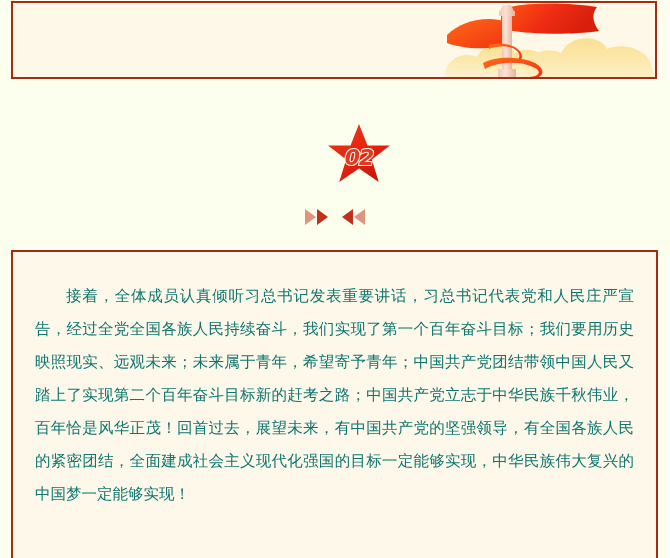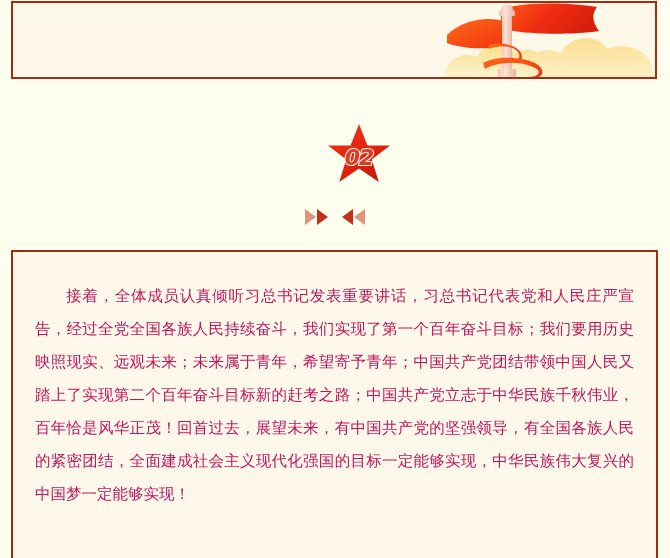--- a/index.html
+++ b/index.html
@@ -120,21 +120,21 @@
     border: 2px solid #a32d12;
     border-bottom: none;
     background: #fdf8ea;
     box-sizing: border-box;
     padding: 28px 22px 0 22px;
   }
   .body-para {
     font-family: "DejaVu Sans", "Liberation Sans", sans-serif;
     font-size: 15.5px;
     line-height: 33px;
-    color: #be185d;
+    color: #0f766e;
     text-indent: 2em;
     text-align: justify;
     text-justify: inter-ideograph;
     margin: 0;
   }
 </style>
 </head>
 <body>
 
 <div class="banner">

